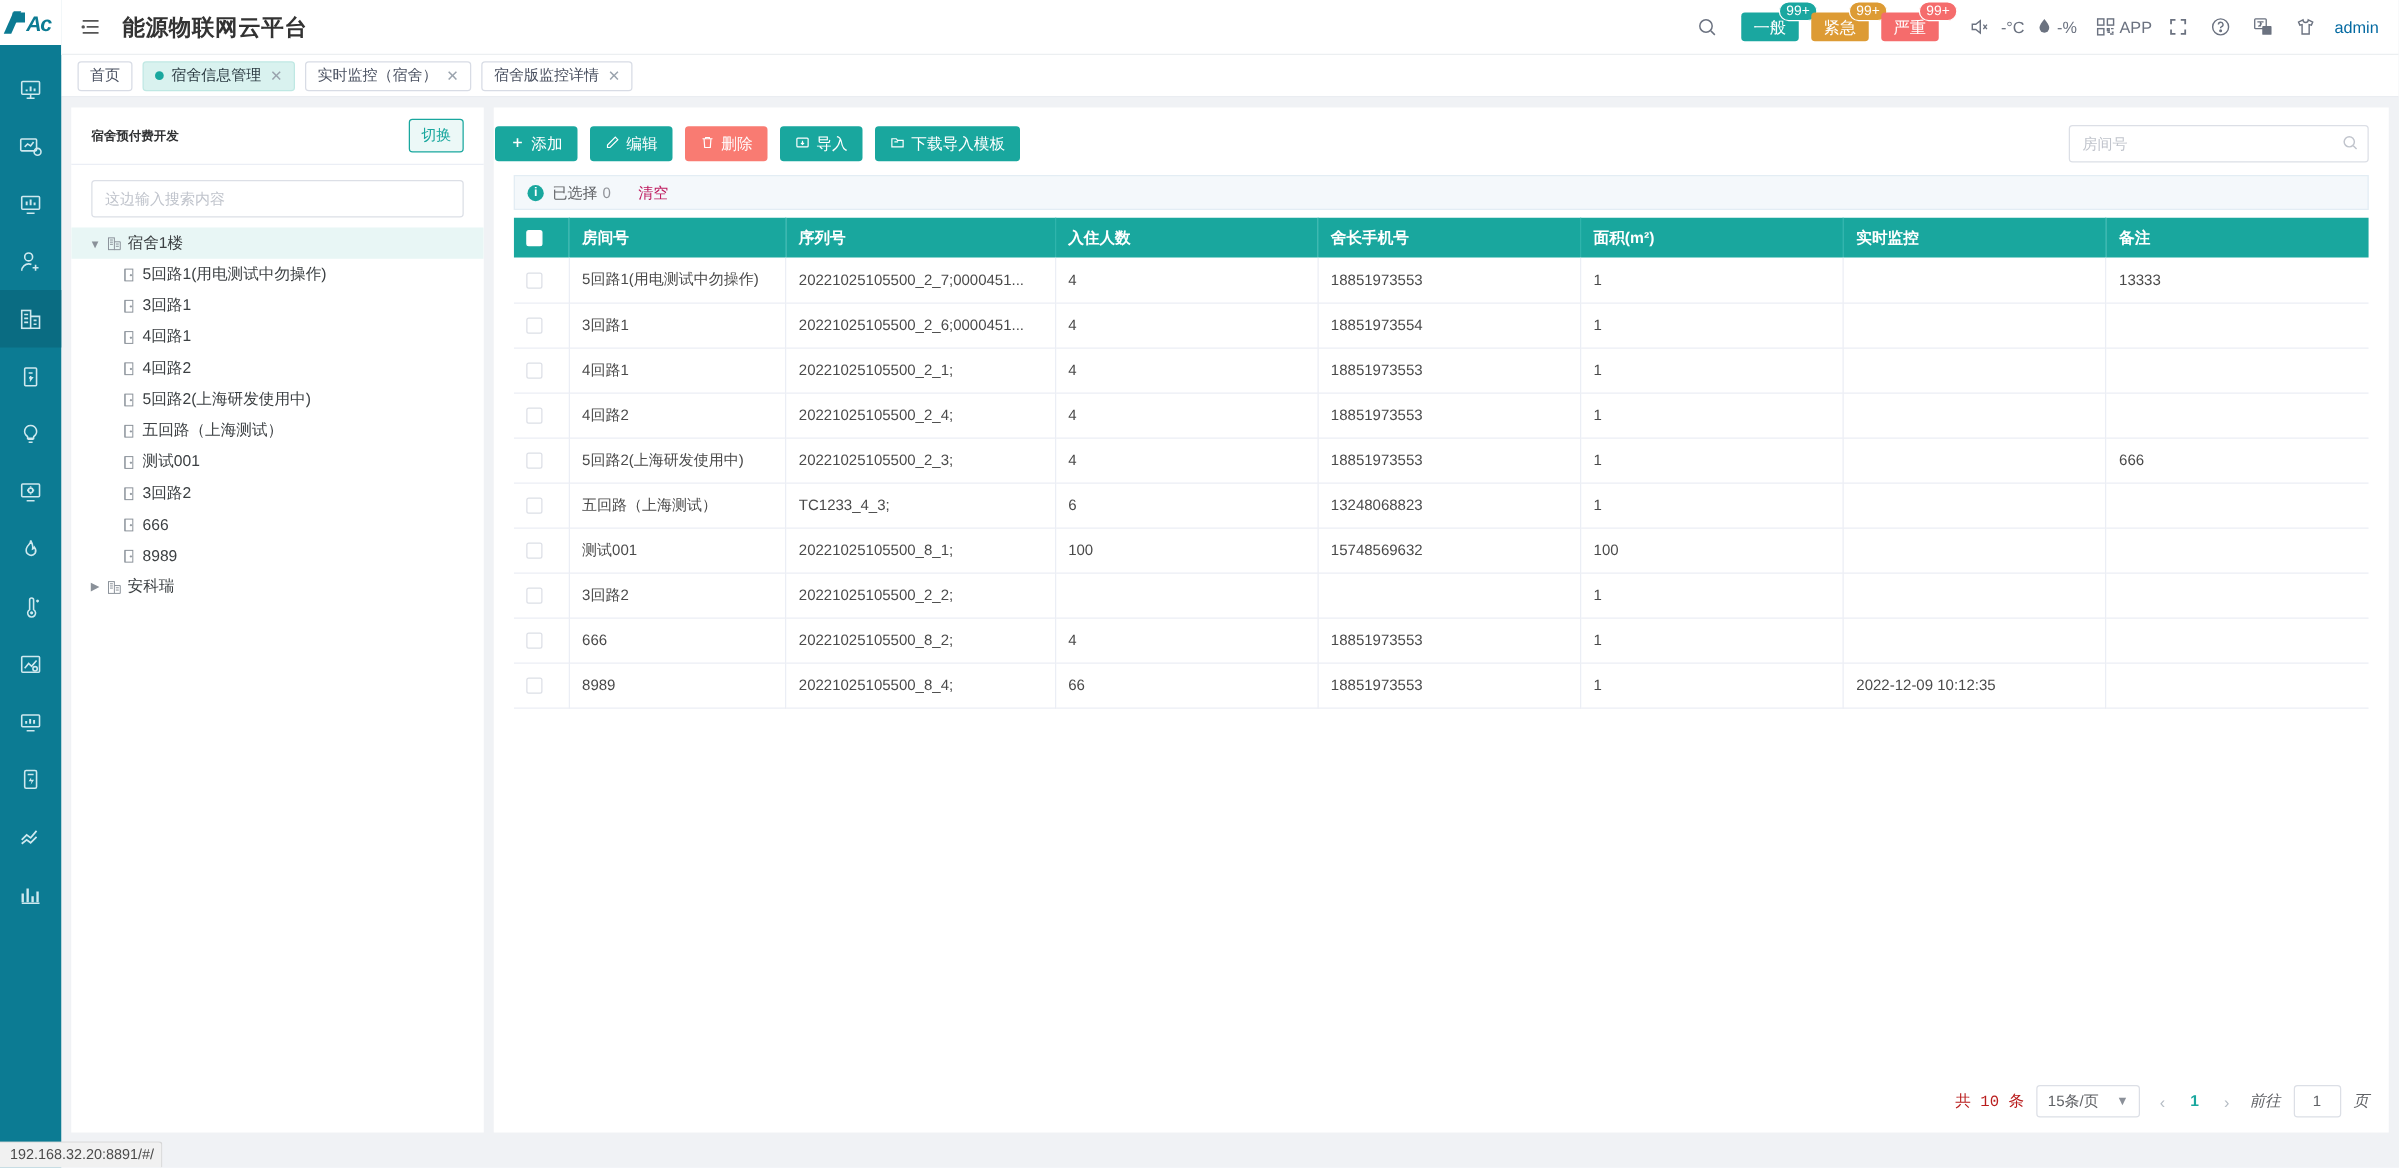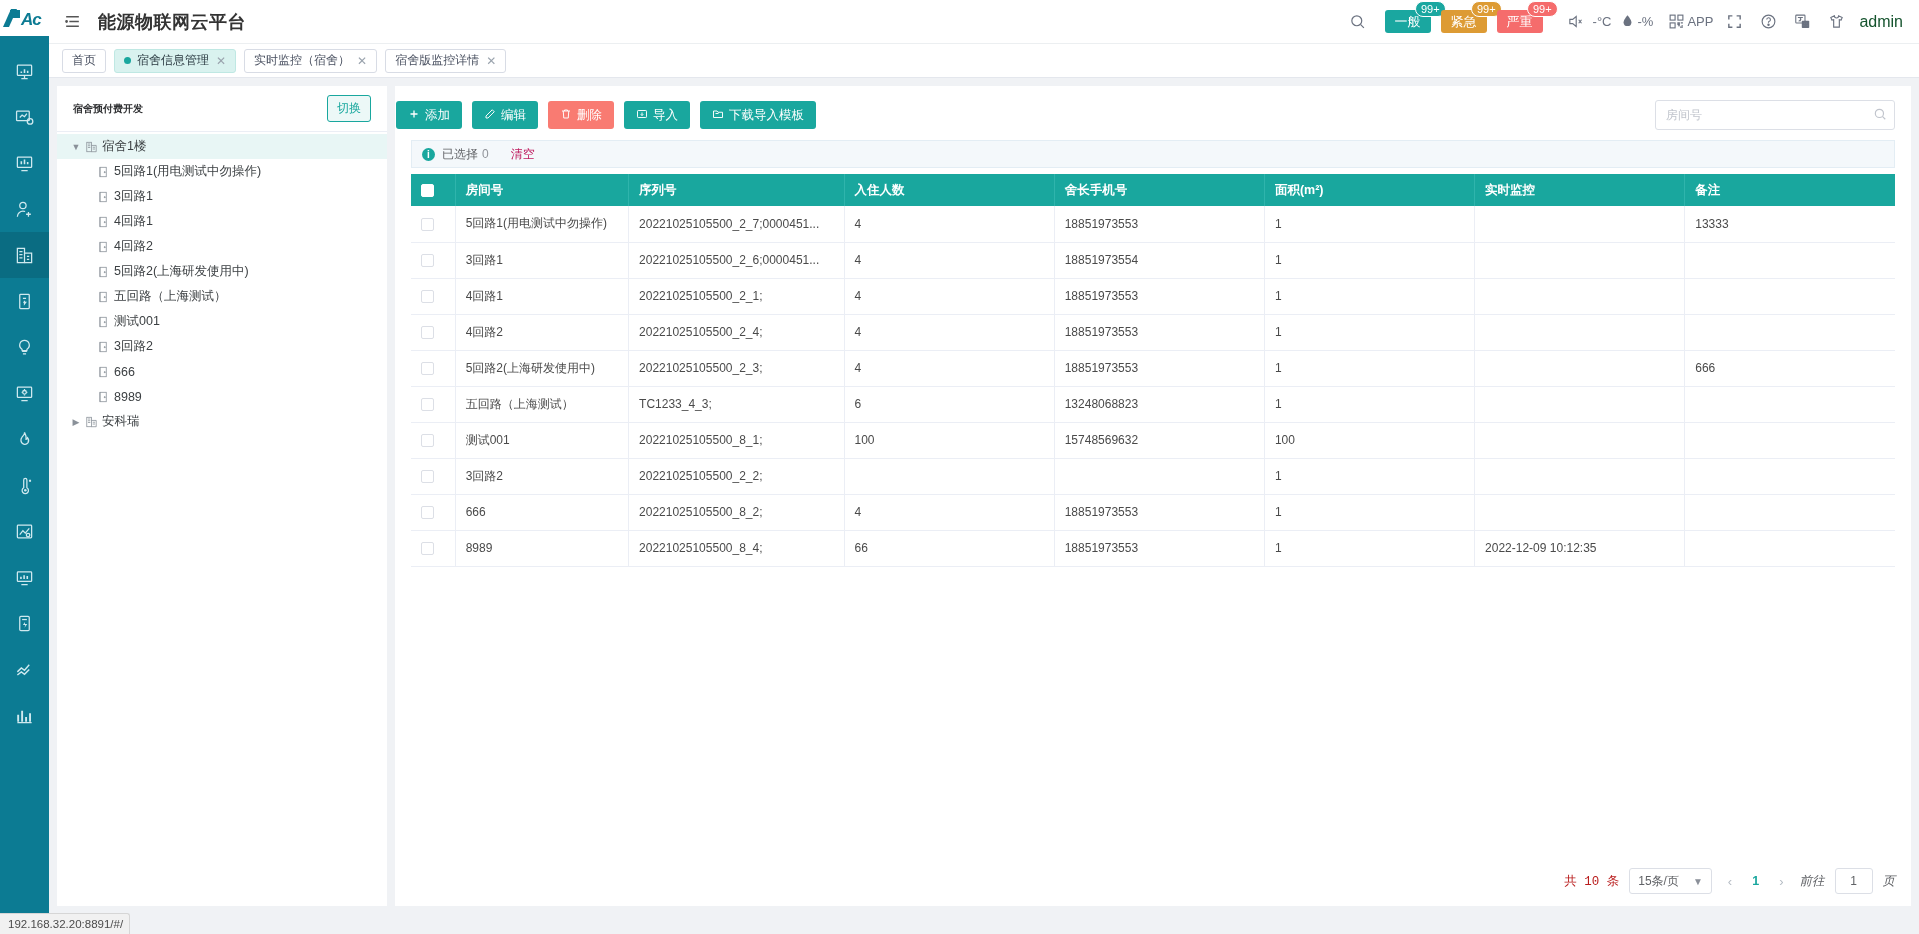--- a/index.html
+++ b/index.html
@@ -67,21 +67,21 @@
     border:1px solid #fff; white-space:nowrap;
   }
   .b-normal { background:#1aa7a0; }
   .b-normal .cnt { background:#1aa7a0; }
   .b-urgent { background:#dd9b34; }
   .b-urgent .cnt { background:#dd9b34; }
   .b-severe { background:#f56c6c; }
   .b-severe .cnt { background:#f56c6c; }
   .tempval { font-size:13px; color:#6b7280; margin-right:6px;}
   .appword { font-size:13px; color:#6b7280; margin-left:-6px; margin-right:4px; }
-  .username { font-size:16px; color:#14532d; margin-left:6px; margin-right:4px; }
+  .username { font-size:13px; color:#0369a1; margin-left:6px; margin-right:4px; }
 
   
   .tabbar {
     height: 34px; background:#fff; display:flex; align-items:center;
     padding-left: 13px; gap: 8px;
     border-bottom: 1px solid #e4e7ed;
   }
   .tab {
     height: 24px; border:1px solid #d8dce5; border-radius:3px;
     font-size:12px; color:#495060; display:flex; align-items:center;
@@ -468,20 +468,23 @@
       </div>
     </div>
 
     <div class="body">
 
       <div class="treepanel">
         <div class="tp-head">
           <div class="tp-title">宿舍预付费开发</div>
           <div class="switch-btn">切换</div>
         </div>
+        <div class="tp-search">
+          <input type="text" value="" placeholder="这边输入搜索内容" style="">
+        </div>
         <div class="tree">
 
           <div class="tnode root sel">
             <span class="caret">▼</span>
             <span class="tico">
               <svg viewBox="0 0 14 14" fill="none" stroke="currentColor" stroke-width="1">
                   <rect x="1" y="1" width="6" height="12"></rect>
                   <path d="M2.5 3.2h3M2.5 5.4h3M2.5 7.6h3"></path>
                   <path d="M7 5h6v8H7"></path>
                   <path d="M8.5 7.3h3M8.5 9.6h3"></path>

